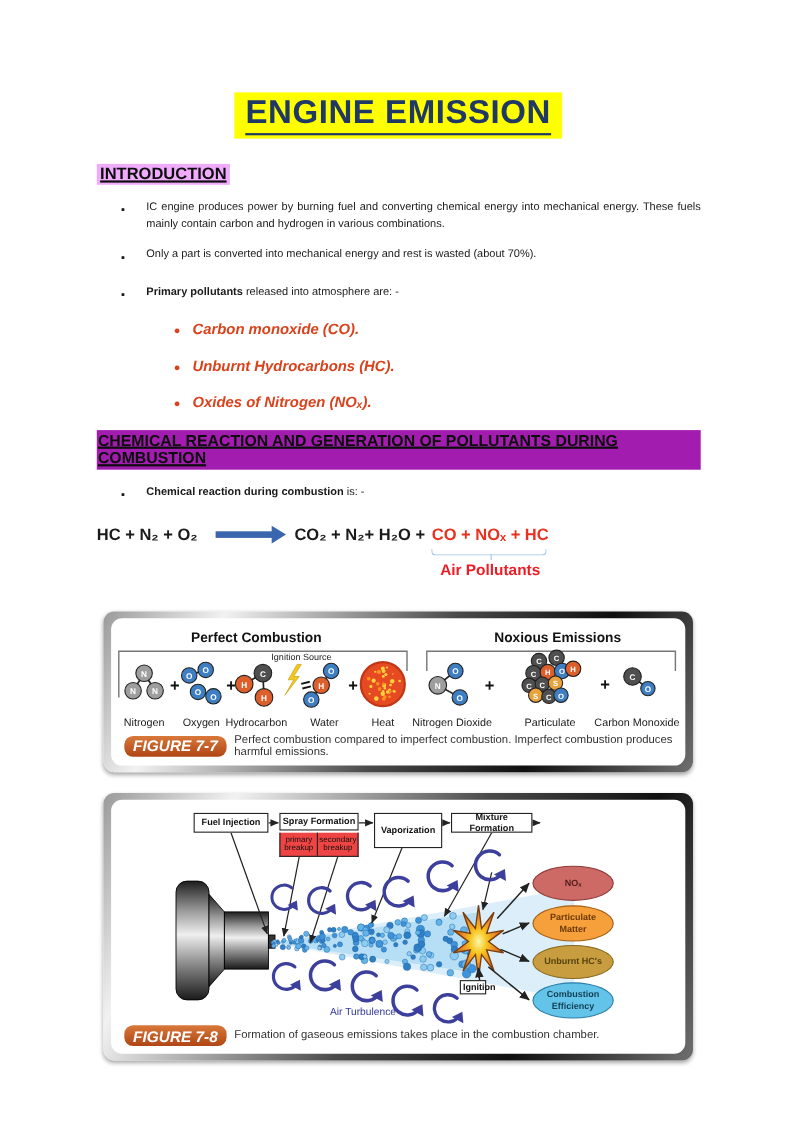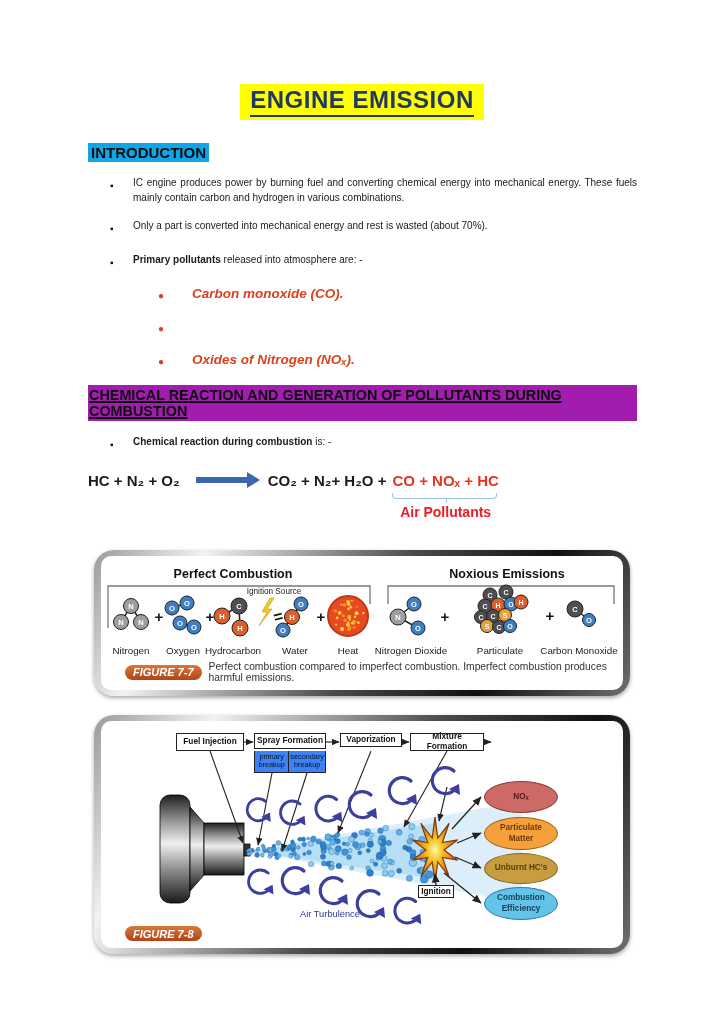--- a/index.html
+++ b/index.html
@@ -2,67 +2,67 @@
 <html><head>
 <meta charset="utf-8">
 <style>
   html,body{margin:0;padding:0;}
   body{background:#e9e9e9;}
   .page{width:724px;height:1024px;background:#ffffff;margin:0 auto;position:relative;overflow:hidden;
         font-family:"Liberation Sans","DejaVu Sans",sans-serif;color:#1a1a1a;}
   
   .title-wrap{padding-top:84px;text-align:center;}
   .title-hl{display:inline-block;background:#ffff00;padding:2px 10px 6px 10px;}
-  .title-tx{font-size:24px;font-weight:600;color:#1f3864;letter-spacing:.5px;
+  .title-tx{font-size:30px;font-weight:600;color:#1f3864;letter-spacing:.5px;
             border-bottom:2.5px solid #1f3864;padding-bottom:2px;}
   
   .h-intro{margin:24px 0 0 88px;}
-  .hl-cyan{background:#0ea5e9;font-weight:bold;font-size:15px;color:#0d0d0d;
-           text-decoration-thickness:1.5px;padding:1px 3px;text-align:right;}
+  .hl-cyan{background:#f0abfc;font-weight:bold;font-size:15px;color:#0d0d0d;
+           text-decoration:underline;text-decoration-thickness:1.5px;padding:1px 3px;text-align:right;}
   .h-chem{margin:14px 87px 0 88px;background:#a21caf;font-weight:bold;font-size:14.4px;color:#0d0d0d;
           text-decoration:underline;text-decoration-thickness:1.5px;padding:2px 1px;}
   
   .bullet{display:flex;margin:13px 87px 0 110px;font-size:10px;}
   .mk{width:23px;flex:none;}
   .mk::before{content:"▪";font-size:10px;line-height:21px;color:#111;}
   .tx{flex:1;text-align:justify;line-height:1.5;}
   .red-list{margin:13px 0 0 158px;}
-  .rb{display:flex;margin-bottom:14px;color:#d8421c;font-weight:bold;font-style:italic;font-size:13.5px;gap:17px;}
+  .rb{display:flex;margin-bottom:14px;color:#d8421c;font-weight:bold;font-style:italic;font-size:13.5px;}
   .dot{width:17px;flex:none;}
   .dot::before{content:"●";font-size:10px;line-height:19px;}
   
   .equation{margin:13px 0 0 88px;display:flex;align-items:center;font-weight:bold;font-size:15px;height:24px;}
   .arrow{margin:0 20px 0 16px;position:relative;width:52px;height:6px;background:#3a66ad;flex:none;}
   .arrow::after{content:"";position:absolute;right:-12px;top:-5px;width:0;height:0;
                 border-left:13px solid #3a66ad;border-top:8px solid transparent;border-bottom:8px solid transparent;}
   .red-wrap{position:relative;margin-left:6px;color:#e8311f;}
   .brace{position:absolute;left:0;right:2px;top:21px;height:5px;border:1px solid #9dc3e6;border-top:none;
          border-radius:0 0 4px 4px;}
   .tick{position:absolute;left:50%;top:26px;width:1px;height:5px;background:#9dc3e6;}
   .brace-label{position:absolute;top:32px;left:0;right:0;text-align:center;color:#ee1c24;font-size:14px;
                font-weight:bold;white-space:nowrap;}
   
   .fig{margin:58px 94px 0 94px;}
   .fig2{margin-top:19px;}
-  .figframe{border-radius:20px;padding:6px 7px;
+  .figframe{border-radius:10px;padding:6px 7px;
             background:linear-gradient(120deg,#9a9a9a 0%,#f2f2f2 18%,#4a4a4a 52%,#101010 75%,#6f6f6f 100%);
             box-shadow:0 2px 4px rgba(0,0,0,.35);}
   .figinner{background:#fff;border-radius:10px;padding:4px 0 2px 0;position:relative;}
   .figsvg{display:block;margin:0 auto;}
   .caprow{display:flex;align-items:center;gap:7px;padding:1px 10px 5px 12px;}
   .badge{background:linear-gradient(#d8793a,#b04515);color:#fff;font-weight:bold;font-style:italic;
-         font-size:11px;padding:1.5px 8px;border-radius:8px;white-space:nowrap;flex:none;margin-left:12px;}
+         font-size:14px;padding:1.5px 8px;border-radius:8px;white-space:nowrap;flex:none;}
   .cap{font-size:10.3px;color:#333;}
   
   .f2wrap{position:relative;width:520px;height:200px;margin:0 auto;}
   .f2svg{position:absolute;left:0;top:0;}
   .fbox{position:absolute;border:1.2px solid #222;background:#fff;font-size:8.3px;font-weight:bold;color:#111;
         text-align:center;display:flex;align-items:center;justify-content:center;line-height:1.15;padding:1px;
         box-sizing:border-box;}
-  .fsub{position:absolute;display:flex;border:1.2px solid #222;border-top:none;background:#3b82f6;box-sizing:border-box;}
+  .fsub{position:absolute;display:flex;border:1.2px solid #222;border-top:none;background:#ef4444;box-sizing:border-box;}
   .fsub div{flex:1;font-size:7.3px;text-align:center;line-height:1.15;padding:2px 1px;color:#111;}
   .fsub div:first-child{border-right:1.2px solid #222;}
   .ellipse{position:absolute;border:1.6px solid #555;border-radius:50%;display:flex;align-items:center;
            justify-content:center;text-align:center;font-weight:bold;font-size:8.2px;line-height:1.25;
            padding:2px;box-sizing:border-box;}
   .ign{position:absolute;border:1.2px solid #222;background:#fff;font-size:8.2px;font-weight:bold;color:#111;
        text-align:center;padding:1px 2px;box-sizing:border-box;}
   .airturb{position:absolute;color:#32379b;font-weight:normal;font-size:9.3px;}
 </style>
 </head>
@@ -93,20 +93,21 @@
     <span class="tx"><b>Primary pollutants</b><span> released into atmosphere are: -</span></span>
   </div>
 
   <div class="red-list">
     <div class="rb">
       <span class="dot"></span>
       <span>Carbon monoxide (CO).</span>
     </div>
     <div class="rb">
       <span class="dot"></span>
+      <span>Unburnt Hydrocarbons (HC).</span>
     </div>
     <div class="rb">
       <span class="dot"></span>
       <span>Oxides of Nitrogen (NOₓ).</span>
     </div>
   </div>
 
   <div class="h-chem">CHEMICAL REACTION AND GENERATION OF POLLUTANTS DURING COMBUSTION</div>
 
   <div class="bullet">
@@ -542,40 +543,41 @@
               <line x1="382" y1="17" x2="389" y2="17" marker-end="url(#arr)"></line>
             </g>
           </svg>
 
           <div class="fbox" style="left:74px;top:8px;width:68px;height:18px;">Fuel Injection</div>
           <div class="fbox" style="left:152px;top:8px;width:72px;height:16px;">Spray Formation</div>
           <div class="fsub" style="left:152px;top:26px;width:72px;">
             <div>primary breakup</div>
             <div>secondary breakup</div>
           </div>
-          <div class="fbox" style="left:238px;top:8px;width:62px;height:14px;">Vaporization</div>
+          <div class="fbox" style="left:238px;top:8px;width:62px;height:32px;">Vaporization</div>
           <div class="fbox" style="left:308px;top:8px;width:74px;height:18px;">Mixture Formation</div>
 
           <div class="ellipse" style="left: 382px; top: 56px; width: 74px; height: 32px; background: rgb(205, 106, 102); border-color: rgb(142, 59, 57); color: rgb(85, 28, 27);">
               <span>NOₓ</span>
             </div>
           <div class="ellipse" style="left: 382px; top: 92px; width: 74px; height: 33px; background: rgb(245, 160, 59); border-color: rgb(163, 95, 21); color: rgb(110, 58, 10);">
               <span>Particulate Matter</span>
             </div>
           <div class="ellipse" style="left: 382px; top: 128px; width: 74px; height: 31px; background: rgb(199, 157, 63); border-color: rgb(134, 105, 30); color: rgb(85, 67, 14);">
               <span>Unburnt HC's</span>
             </div>
           <div class="ellipse" style="left: 382px; top: 162px; width: 74px; height: 33px; background: rgb(99, 195, 233); border-color: rgb(43, 127, 168); color: rgb(18, 63, 84);">
               <span>Combustion Efficiency</span>
             </div>
 
-          <div class="ign" style="left:316px;top:160px;width:36px;">Ignition</div>
+          <div class="ign" style="left:316px;top:160px;width:24px;">Ignition</div>
           <div class="airturb" style="left:198px;top:184px;">Air Turbulence</div>
         </div>
 
         <div class="caprow">
           <span class="badge">FIGURE 7-8</span>
+          <span class="cap">Formation of gaseous emissions takes place in the combustion chamber.</span>
         </div>
       </div>
     </div>
   </div>
 
 </div>
 
 </body></html>

